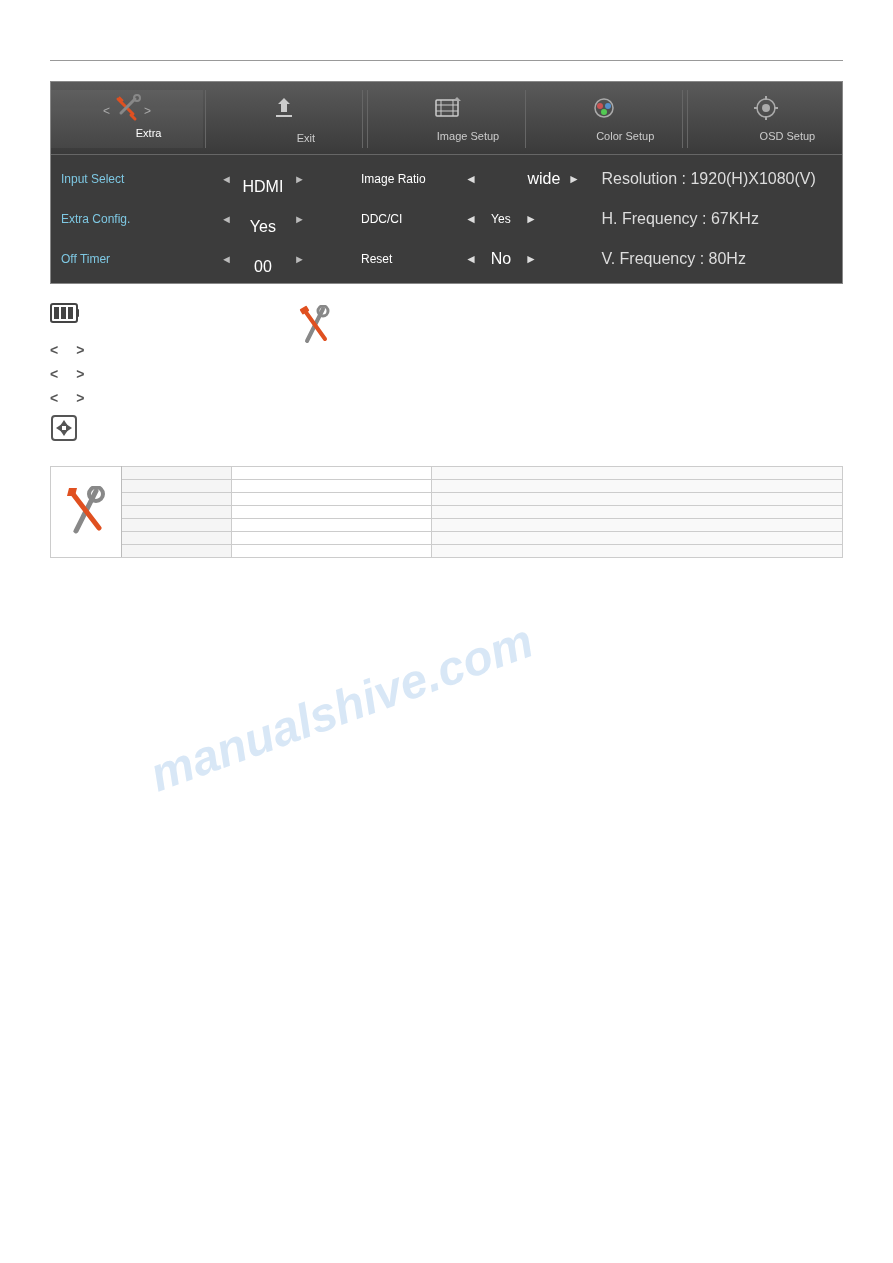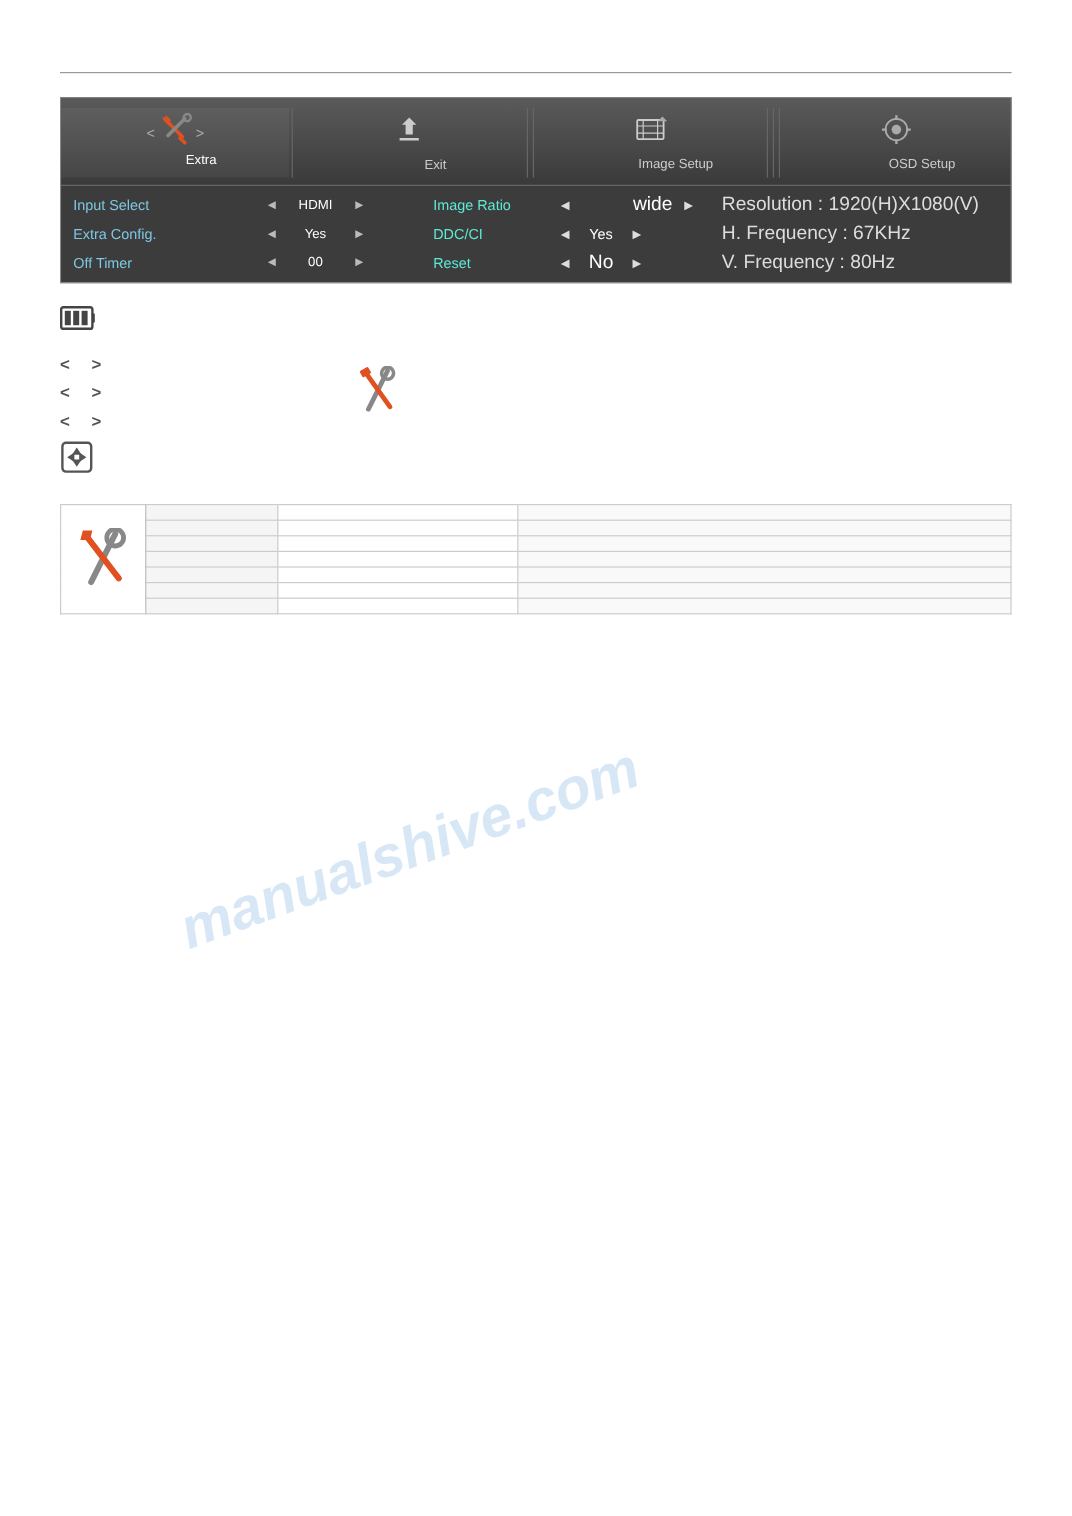--- a/index.html
+++ b/index.html
@@ -84,35 +84,36 @@
     }
 
     .osd-row-ctrl .arrow {
       color: #bbb;
       font-size: 11px;
       cursor: pointer;
     }
 
     .osd-row-val {
       color: #fff;
-      font-size: 11px;
+      font-size: 16px;
       min-width: 50px;
       text-align: center;
+      margin-top: 16px;
     }
 
     .osd-row-middle {
       flex: 1;
       display: flex;
       align-items: center;
       gap: 4px;
       padding-left: 20px;
     }
 
     .osd-row-middle .label {
-      color: #5eead4;
+      color: #ffffff;
       width: 100px;
     }
 
     .osd-row-right {
       flex: 1;
       color: #ddd;
       font-size: 16px;
       padding-left: 10px;
     }
 
@@ -250,20 +251,31 @@
           <line x1="3" y1="11" x2="25" y2="11" stroke="#ccc" stroke-width="1"></line>
           <line x1="3" y1="17" x2="25" y2="17" stroke="#ccc" stroke-width="1"></line>
           <polygon points="24,3 28,7 20,7" fill="#aaa"></polygon>
         </svg>
       </div>
       <span class="nav-label">Image Setup</span>
     </div>
 
     <div class="osd-divider"></div>
 
+    <div class="osd-nav-item">
+      <div style="margin-bottom:4px;">
+        <svg width="28" height="28" viewBox="0 0 28 28" xmlns="http://www.w3.org/2000/svg">
+          <circle cx="14" cy="14" r="9" fill="none" stroke="#aaa" stroke-width="1.5"></circle>
+          <circle cx="10" cy="12" r="3" fill="#f55" opacity="0.7"></circle>
+          <circle cx="18" cy="12" r="3" fill="#5af" opacity="0.7"></circle>
+          <circle cx="14" cy="18" r="3" fill="#5f5" opacity="0.7"></circle>
+        </svg>
+      </div>
+      <span class="nav-label">Color Setup</span>
+    </div>
 
     <div class="osd-divider"></div>
 
 
     <div class="osd-divider"></div>
 
     <div class="osd-nav-item">
       <div style="margin-bottom:4px;">
         <svg width="28" height="28" viewBox="0 0 28 28" xmlns="http://www.w3.org/2000/svg">
           <circle cx="14" cy="14" r="9" fill="none" stroke="#aaa" stroke-width="1.5"></circle>

